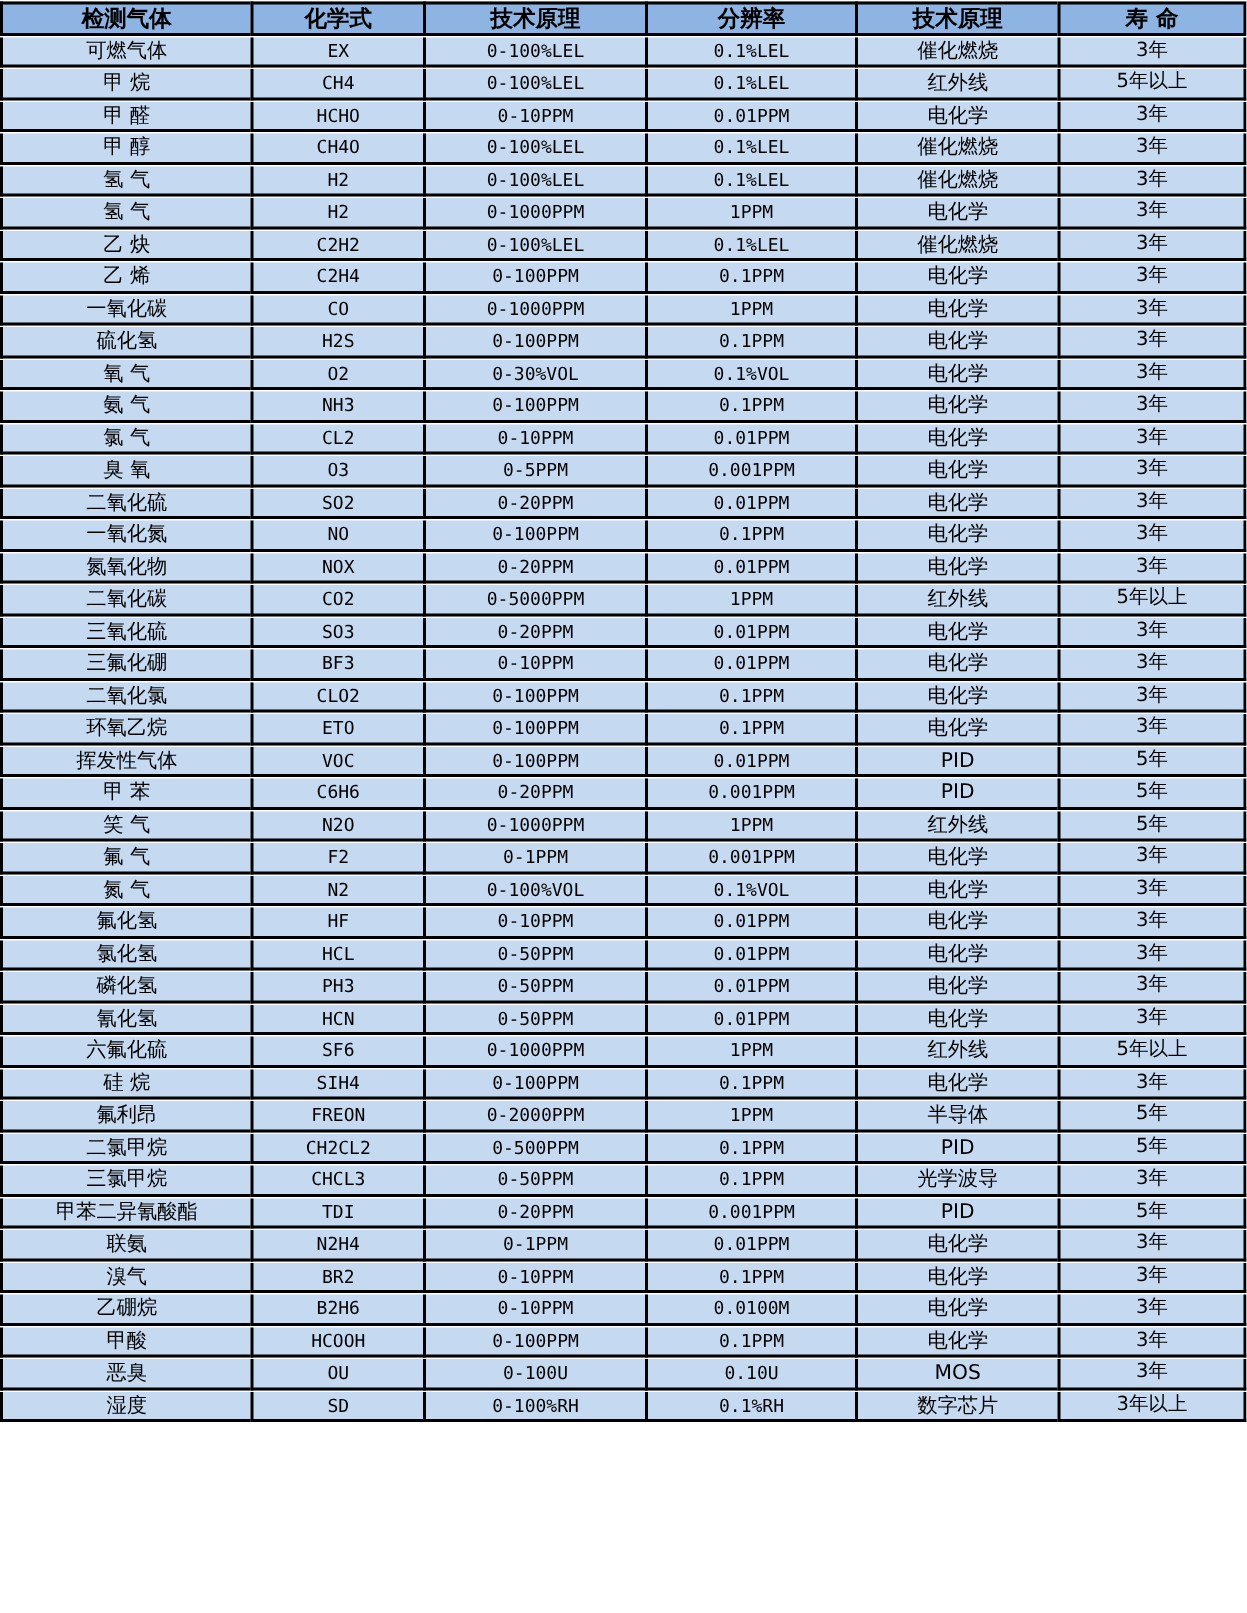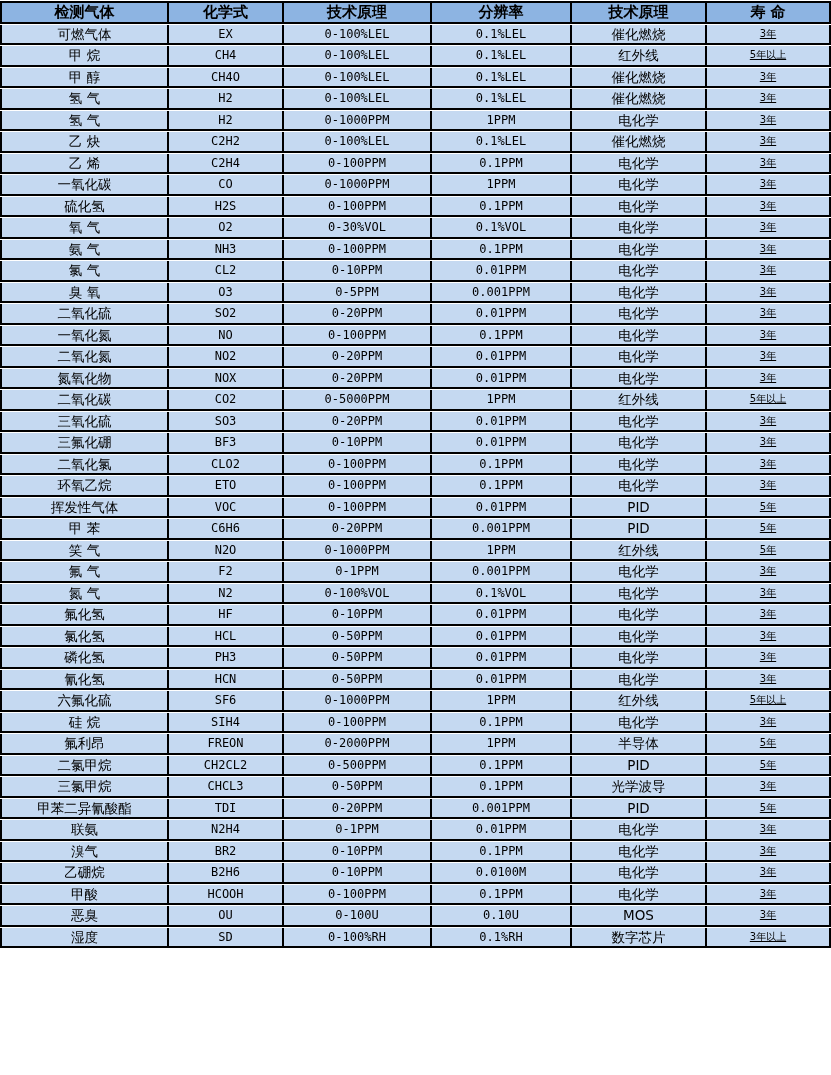--- a/index.html
+++ b/index.html
@@ -49,22 +49,21 @@
     background: var(--row-bg);
   }
   
   .spec-table tbody td:nth-child(2),
   .spec-table tbody td:nth-child(3),
   .spec-table tbody td:nth-child(4) {
     font-family: "DejaVu Sans Mono", "DejaVu Sans", monospace;
     font-size: 12px;
   }
   .spec-table tbody td:nth-child(6) {
-    font-size: 10px;
-    text-decoration: underline;
+    font-size: 13px;
   }
 </style>
 </head>
 <body>
 
 <table class="spec-table">
   <colgroup>
     <col style="width:167px">
     <col style="width:115px">
     <col style="width:148px">
@@ -93,20 +92,28 @@
   </tr>
       <tr>
     <td>甲 烷</td>
     <td>CH4</td>
     <td>0-100%LEL</td>
     <td>0.1%LEL</td>
     <td>红外线</td>
     <td>5年以上</td>
   </tr>
       <tr>
+    <td>甲 醛</td>
+    <td>HCHO</td>
+    <td>0-10PPM</td>
+    <td>0.01PPM</td>
+    <td>电化学</td>
+    <td>3年</td>
+  </tr>
+      <tr>
     <td>甲 醇</td>
     <td>CH4O</td>
     <td>0-100%LEL</td>
     <td>0.1%LEL</td>
     <td>催化燃烧</td>
     <td>3年</td>
   </tr>
       <tr>
     <td>氢 气</td>
     <td>H2</td>
@@ -193,28 +200,20 @@
     <td>0-20PPM</td>
     <td>0.01PPM</td>
     <td>电化学</td>
     <td>3年</td>
   </tr>
       <tr>
     <td>一氧化氮</td>
     <td>NO</td>
     <td>0-100PPM</td>
     <td>0.1PPM</td>
-    <td>电化学</td>
-    <td>3年</td>
-  </tr>
-      <tr>
-    <td>二氧化氮</td>
-    <td>NO2</td>
-    <td>0-20PPM</td>
-    <td>0.01PPM</td>
     <td>电化学</td>
     <td>3年</td>
   </tr>
       <tr>
     <td>氮氧化物</td>
     <td>NOX</td>
     <td>0-20PPM</td>
     <td>0.01PPM</td>
     <td>电化学</td>
     <td>3年</td>

